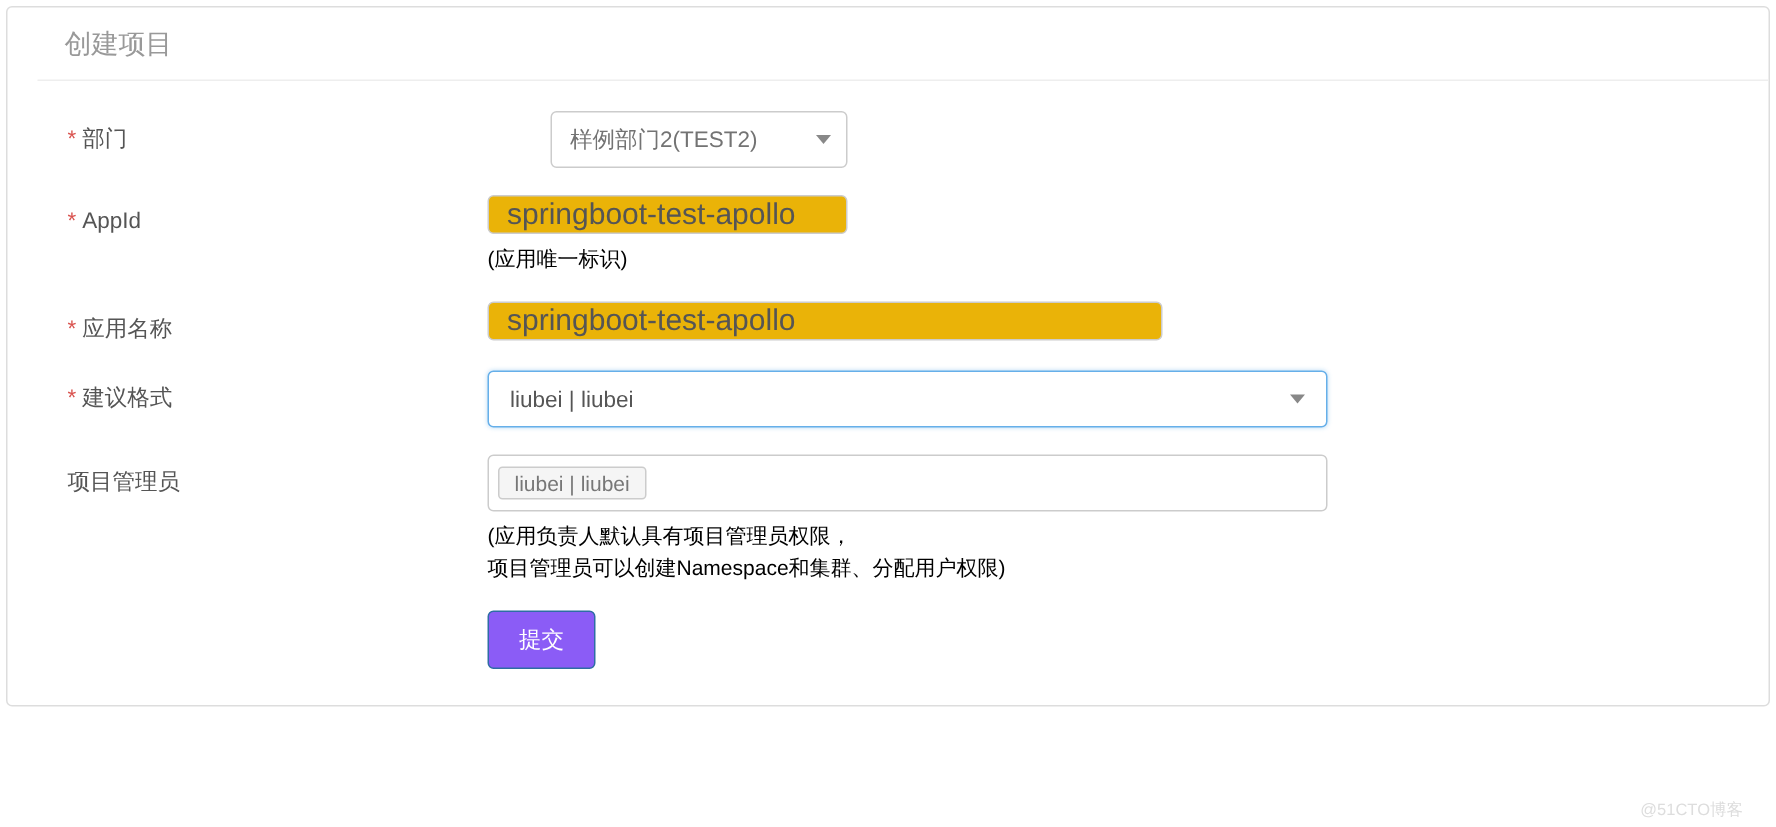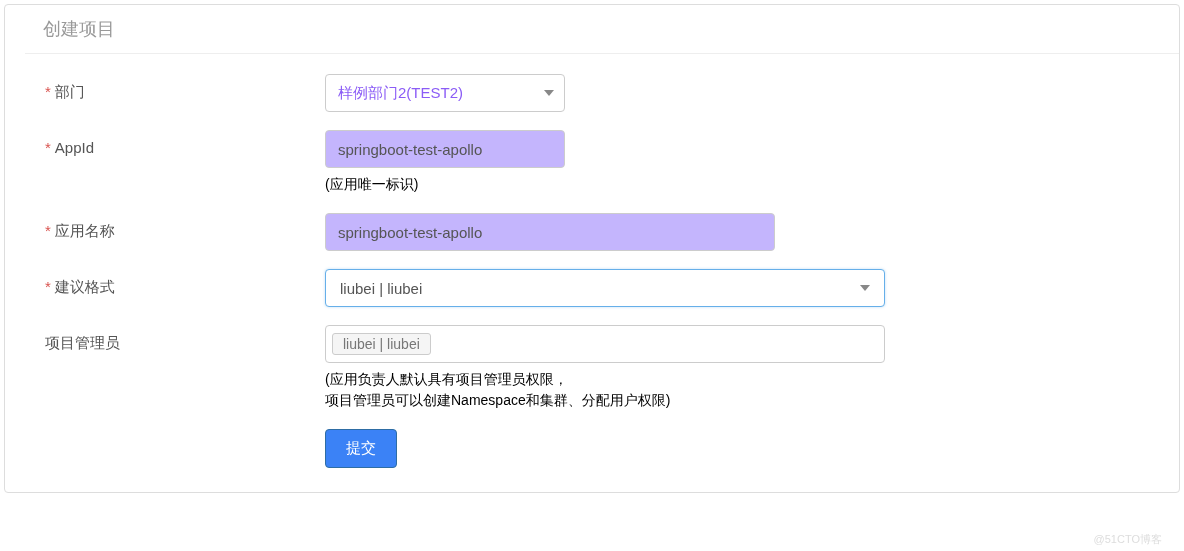--- a/index.html
+++ b/index.html
@@ -49,25 +49,25 @@
     }
     .required {
       color: #d9534f;
       margin-right: 4px;
     }
     .control-col {
       flex: 0 0 560px;
     }
     .form-control {
       width: 100%;
-      height: 38px;
+      height: 26px;
       padding: 8px 12px;
-      font-size: 15px;
-      color: #555;
-      background: #c4b5fd;
+      font-size: 20px;
+      color: #555;
+      background: #eab308;
       border: 1px solid #ccc;
       border-radius: 4px;
       outline: none;
     }
     .form-control.small {
       width: 240px;
     }
     .form-control.medium {
       width: 450px;
     }
@@ -80,21 +80,22 @@
       display: flex;
       align-items: center;
       justify-content: space-between;
       height: 38px;
       padding: 0 10px 0 12px;
       border: 1px solid #ccc;
       border-radius: 4px;
       background: #fff;
       cursor: pointer;
       font-size: 15px;
-      color: #8b5cf6;
+      color: #737373;
+      margin-left: 42px;
     }
     .select-big-wrap {
       width: 100%;
     }
     .select-big {
       display: flex;
       align-items: center;
       justify-content: space-between;
       height: 38px;
       padding: 0 14px;
@@ -137,21 +138,21 @@
       margin-top: 6px;
       font-size: 14px;
       color: #000000;
       line-height: 1.5;
     }
     .btn-primary {
       display: inline-block;
       padding: 9px 20px;
       font-size: 15px;
       color: #fff;
-      background: #3b82f6;
+      background: #8b5cf6;
       border: 1px solid #2e6da4;
       border-radius: 4px;
       cursor: pointer;
       text-align: right;
     }
     .watermark {
       position: fixed;
       bottom: 4px;
       right: 22px;
       font-size: 11px;

